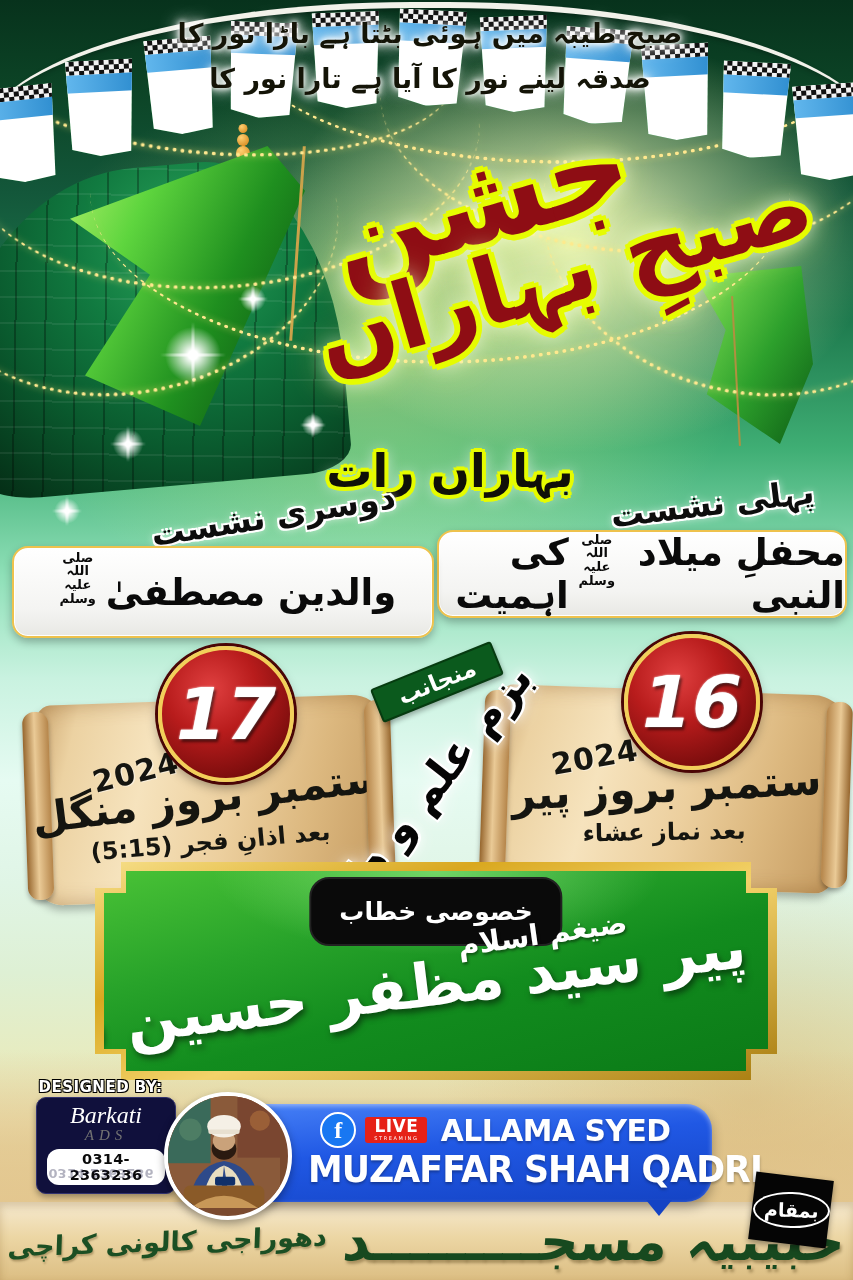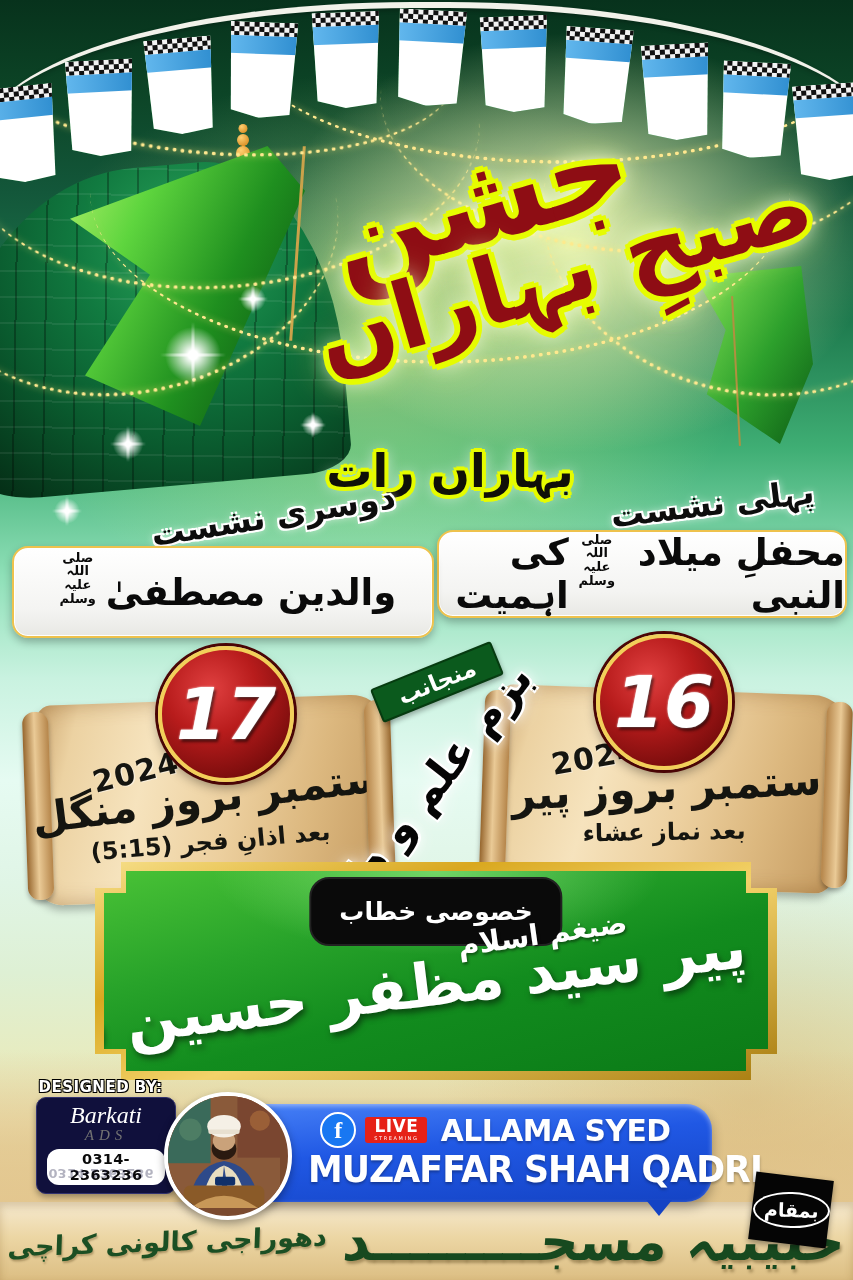--- a/index.html
+++ b/index.html
@@ -140,21 +140,21 @@
   .yr{font-weight:bold;font-size:30px;transform:rotate(-12deg);align-self:flex-start;margin-left:58px;letter-spacing:1px;
     text-shadow:1px 1px 0 rgba(255,255,255,.5);}
   .dayline{direction:rtl;font-size:42px;font-weight:bold;transform:rotate(-5deg);margin-top:-14px;white-space:nowrap;}
   .timeline{direction:rtl;font-size:24px;font-weight:bold;transform:rotate(-3deg);margin-top:6px;letter-spacing:1px;}
   .daycircle{position:absolute;width:128px;height:128px;border-radius:50%;
     background:radial-gradient(circle at 38% 30%,#e04040 0%,#b81c1c 38%,#7c0d0d 76%,#5a0606 100%);
     border:4px solid #f2cf5a;box-shadow:0 0 0 3px #4a0505,0 5px 12px rgba(0,0,0,.4);
     display:flex;align-items:center;justify-content:center;
     color:#fff;font-size:72px;font-weight:bold;font-style:italic;
     text-shadow:2px 3px 3px rgba(0,0,0,.55),0 0 2px #fff;z-index:5;}
-  .dc16{left:596px;top:634px;text-align:center;}
+  .dc16{left:624px;top:634px;text-align:center;}
   .dc17{left:158px;top:646px;}
 
   
   .org-ribbon{left:372px;top:664px;padding:3px 22px;transform:rotate(-22deg);
     background:#0b5a1d;border:2px solid #063b10;border-radius:3px;color:#fff;
     font-size:23px;font-weight:bold;direction:rtl;box-shadow:0 3px 5px rgba(0,0,0,.3);z-index:4;}
   .org-name{left:320px;top:742px;width:250px;text-align:center;transform:rotate(-52deg);direction:rtl;
     font-size:44px;font-weight:bold;color:#050505;white-space:nowrap;z-index:4;
     text-shadow:-2px -2px 0 #fff,2px -2px 0 #fff,-2px 2px 0 #fff,2px 2px 0 #fff,0 0 12px #fff,0 0 20px #fff;}
 
@@ -270,20 +270,24 @@
     <div class="flag"></div>
     <div class="flag"></div>
   </div>
 
   <div class="spark sp1"></div>
   <div class="spark sp2"></div>
   <div class="spark sp3"></div>
   <div class="spark sp4"></div>
   <div class="spark sp5"></div>
 
+  <div class="abs couplet">
+    <div>صبح طیبہ میں ہوئی بٹتا ہے باڑا نور کا</div>
+    <div>صدقہ لینے نور کا آیا ہے تارا نور کا</div>
+  </div>
 
   <div class="abs title">
     <span class="w1">جشن</span>
     <span class="w2">صبحِ بہاراں</span>
   </div>
   <div class="abs subtitle">بہاراں رات</div>
 
   <div class="abs session-label lbl1">پہلی نشست</div>
   <div class="abs session-box box1">
     <span>محفلِ میلاد النبی</span>

